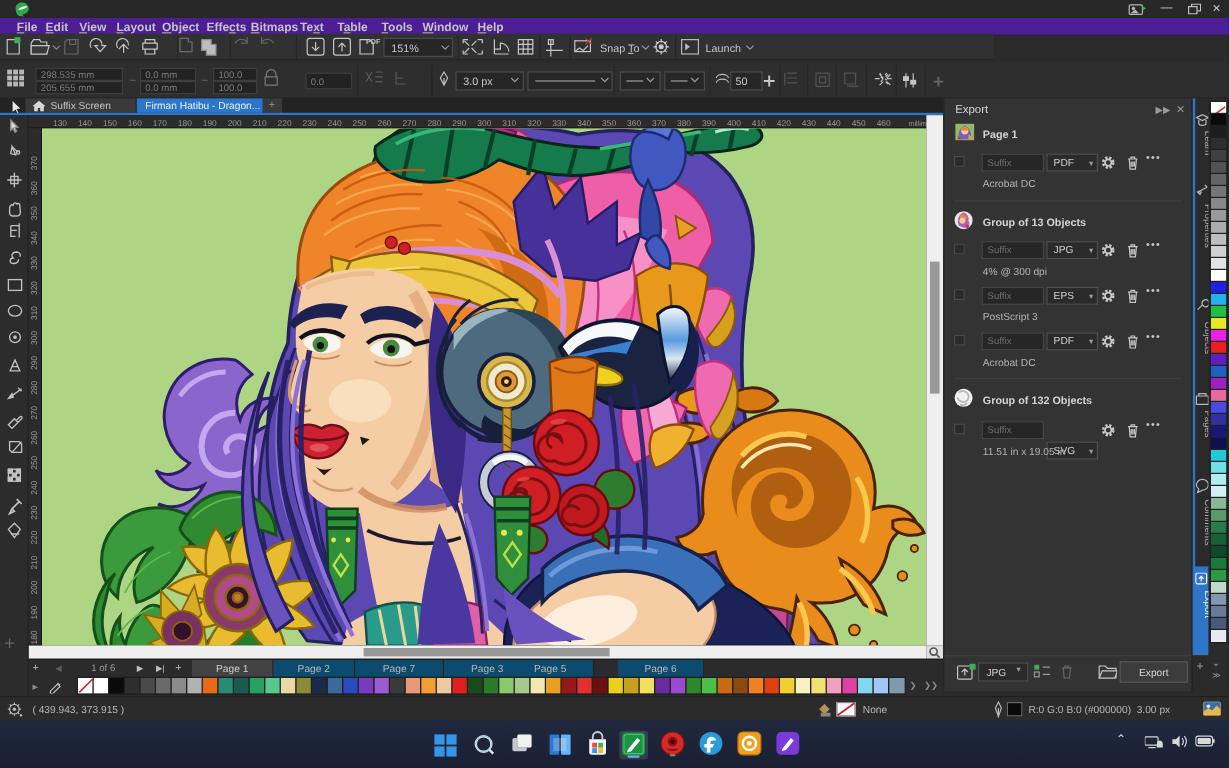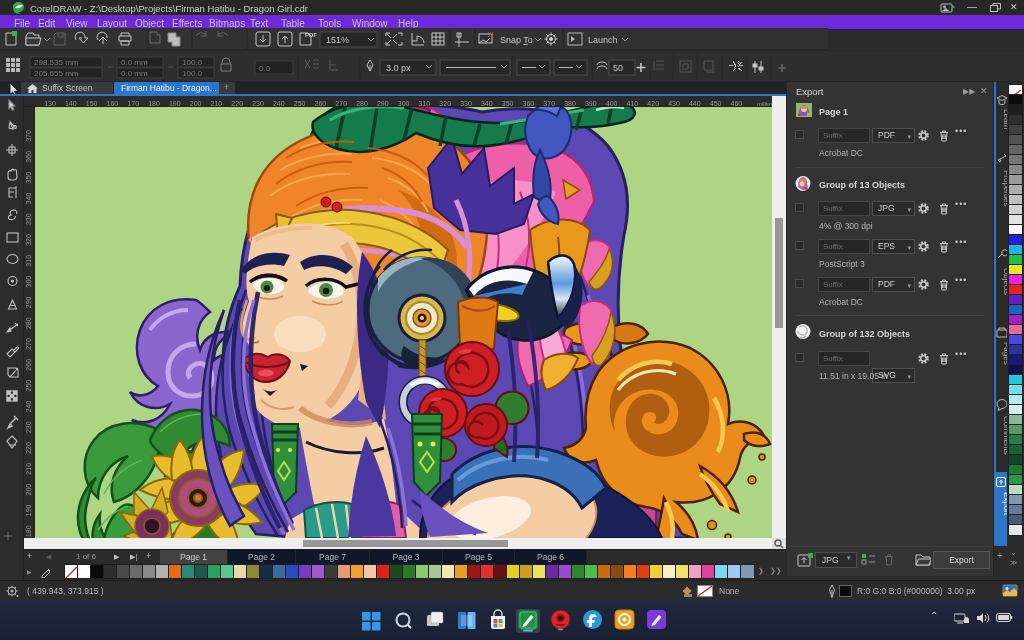--- a/index.html
+++ b/index.html
@@ -4,21 +4,21 @@
 <style>
   * { margin:0; padding:0; box-sizing:border-box; }
   html,body { width:1024px; height:640px; overflow:hidden; background:#000; }
   body { font-family:"Liberation Sans", sans-serif; }
   #app { position:absolute; left:0; top:0; width:1024px; height:640px; background:#2b2b2b; }
   .abs { position:absolute; }
   .txt { color:#c8c8c8; font-size:10px; white-space:nowrap; }
 
   
   #titlebar { left:0; top:0; width:1024px; height:15px; background:#272727; }
-  #menubar  { left:0; top:15px; width:1024px; height:15px; background:#6d28d9; border-bottom:1px solid #242424;}
+  #menubar  { left:0; top:15px; width:1024px; height:15px; background:#4c1d95; border-bottom:1px solid #242424;font-weight:bold;}
   #toolbar  { left:0; top:28px; width:828px; height:22px; background:#313131; border-bottom:1px solid #262626;}
   #propbar  { left:0; top:52px; width:1024px; height:30px; background:#2e2e2e; border-bottom:1px solid #262626;}
   #tabrow   { left:0; top:82px; width:1024px; height:12px; background:#232323; }
   #blueline { left:0; top:94px; width:1024px; height:2px; background:#2e75c8; }
 
   .menuitem { position:absolute; top:3px; color:#c4c4c4; font-size:10px; }
 
   
   #toolbox { left:0; top:96px; width:24px; height:484px; background:#2c2c2c; border-right:1px solid #222; }
 
@@ -47,34 +47,33 @@
   .dksub { position:absolute; left:32px; color:#b4b4b4; font-size:8.5px; white-space:nowrap;}
 
   
   #tabstrip { left:993px; top:82px; width:14px; height:494px; background:#2a2a2a; border-left:1px solid #242424;}
   #vpalette { left:1007px; top:82px; width:17px; height:494px; background:#2b2b2b; }
   .vtab { position:absolute; left:0; width:14px; color:#b0b0b0; font-size:8px; }
   .vtxt { writing-mode:vertical-rl; }
 
   
   #pagerow { left:24px; top:549px; width:762px; height:15px; background:#2b2b2b; border-top:1px solid #1c1c1c;}
-  .ptab { position:absolute; top:0; height:15px; background:#0f172a; border-right:1px solid #232323; color:#b8b8b8; font-size:8.5px; text-align:center; line-height:15px;}
+  .ptab { position:absolute; top:0; height:15px; background:#0c4a6e; border-right:1px solid #232323; color:#b8b8b8; font-size:8.5px; text-align:center; line-height:15px;}
   #palrow { left:24px; top:564px; width:762px; height:16px; background:#2b2b2b; }
   #statusbar { left:0; top:580px; width:1024px; height:20px; background:#2b2b2b; border-top:1px solid #1f1f1f;}
   #taskbar { left:0; top:600px; width:1024px; height:40px; background:linear-gradient(180deg,#20283e,#1a2033); }
 </style>
 </head>
 <body>
 <div id="app">
   <div class="abs" id="titlebar">
     <svg class="abs" style="left:11px;top:1px" width="15" height="13">
         <path d="M2,6 C2,2.5 5,1 7.5,1 C10.5,1 13,3 13,6 C13,9 10,11 7.5,11 L9,13 L5,12.3 C3.2,11.5 2,9 2,6 Z" fill="#2faa4a"></path>
         <path d="M4,7 C6,4.5 9,3.5 12,4.5 C10,6.5 7,7.5 4,7 Z" fill="#fff"></path>
       </svg>
-    <span class="abs txt" style="left:30px;top:3px;color:#cfcfcf;font-size:9.5px">CorelDRAW - Z:\Desktop\Projects\Firman Hatibu - Dragon Girl.cdr</span>
     <svg class="abs" style="left:940px;top:3px" width="16" height="10">
         <rect x="1" y="1" width="11" height="8" rx="1" fill="none" stroke="#b8b8b8"></rect>
         <circle cx="4.5" cy="4" r="1.4" fill="#b8b8b8"></circle>
         <path d="M2,8 L6,5 L9,8 Z" fill="#b8b8b8"></path>
         <path d="M12,2 l3,2 -3,2 z" fill="#3fae52"></path>
       </svg>
     <span class="abs" style="left:967px;top:1px;color:#c8c8c8;font-size:10px">—</span>
     <svg class="abs" style="left:990px;top:3px" width="11" height="9">
         <rect x="0.5" y="2.5" width="7" height="6" fill="none" stroke="#c0c0c0"></rect>
         <path d="M3,2.5 V0.5 H10.5 V6 H8" fill="none" stroke="#c0c0c0"></path>
@@ -840,21 +839,21 @@
     <span class="abs" style="left:3px;top:1px;color:#c0c0c0;font-size:9px">+</span>
     <span class="abs" style="left:22px;top:3px;color:#5a5a5a;font-size:7px">◀</span>
     <span class="abs" style="left:52px;top:2px;color:#9a9a9a;font-size:8px">1 of 6</span>
     <span class="abs" style="left:90px;top:3px;color:#c0c0c0;font-size:7px">▶</span>
     <span class="abs" style="left:106px;top:3px;color:#c0c0c0;font-size:7px">▶|</span>
     <span class="abs" style="left:122px;top:1px;color:#c0c0c0;font-size:9px">+</span>
     <div class="ptab" style="left:136px;width:68px;background:#424242;color:#d0d0d0">Page 1</div>
     <div class="ptab" style="left:204px;width:68px">Page 2</div>
     <div class="ptab" style="left:272px;width:74px">Page 7</div>
     <div class="ptab" style="left:346px;width:73px">Page 3</div>
-    <div class="ptab" style="left:419px;width:72px">Page 5</div>
+    <div class="ptab" style="left:399px;width:72px">Page 5</div>
     <div class="ptab" style="left:491px;width:72px">Page 6</div>
   </div>
   <div class="abs" id="palrow">
     <span class="abs" style="left:3px;top:4px;color:#8a8a8a;font-size:6px">▶</span>
     <svg class="abs" style="left:16px;top:2px" width="12" height="12">
         <path d="M2,10 l6,-6 2,2 -6,6 -2,0 z m6,-7 l2,2" stroke="#c0c0c0" fill="none"></path>
       </svg>
     <div class="abs" id="hswatches" style="left:41px;top:1px;height:13px">
         <div style="position:absolute;left:0;top:0;width:13px;height:13px;background:#fff;outline:1px solid #1f1f1f"><svg width="13" height="13">
             <path d="M1,12 L12,1" stroke="#cc2222" stroke-width="1.3"></path>

